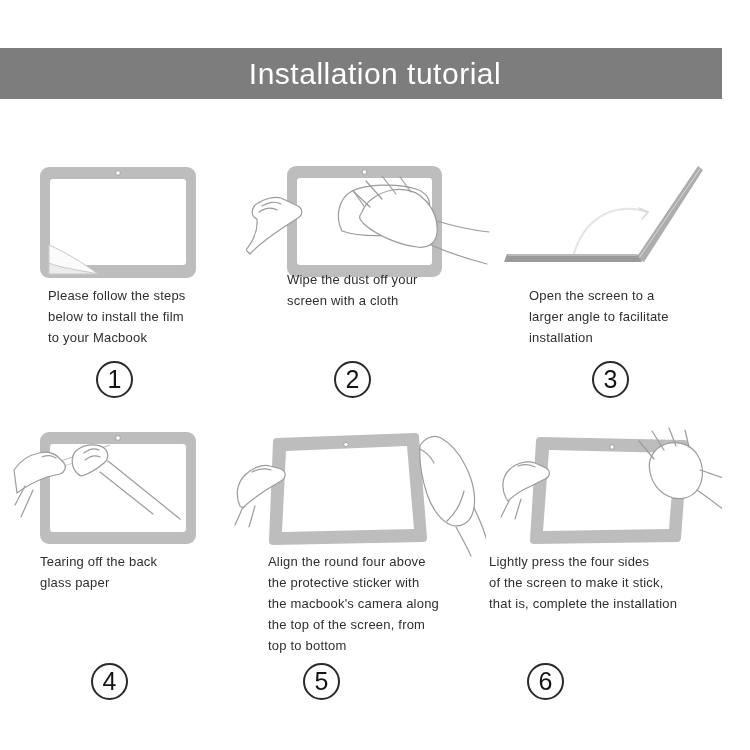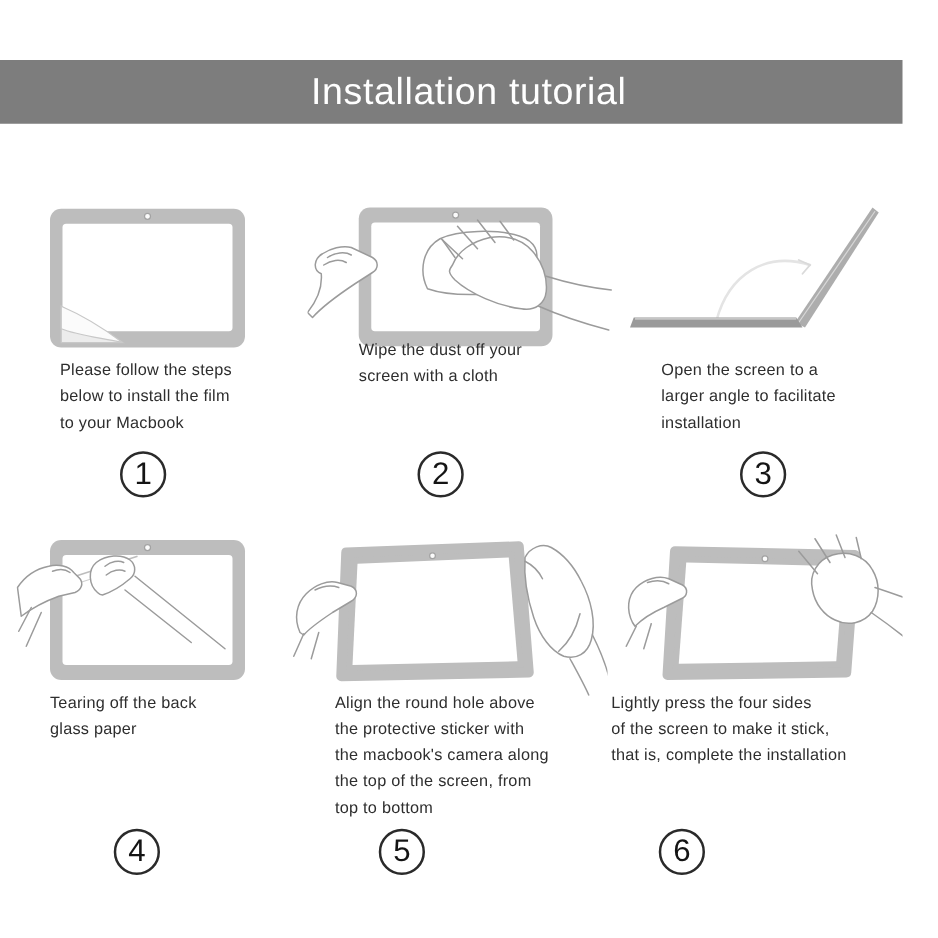--- a/index.html
+++ b/index.html
@@ -156,21 +156,21 @@
         <path class="stroke" d="M255,506 L249,527"></path>
       </g>
       <g>
         <path class="hand" d="M420,446 C424,438 434,434 441,438 C450,443 459,453 465,465 C473,480 477,498 473,512 C470,523 461,528 451,525 C441,521 432,509 427,494 C422,479 419,461 420,446 Z"></path>
         <path class="stroke" d="M420,449 C426,452 431,457 434,463"></path>
         <path class="stroke" d="M447,521 C455,514 461,503 464,491"></path>
         <path class="stroke" d="M474,508 C480,520 484,530 487,541"></path>
         <path class="stroke" d="M456,527 C462,538 467,547 471,556"></path>
       </g>
     </svg>
-    <p class="txt" style="left:268px;top:551px">Align the round hole above
+    <p class="txt" style="left:268px;top:551px">Align the round four above
 the protective sticker with
 the macbook's camera along
 the top of the screen, from
 top to bottom</p>
     <div class="num" style="left:303px;top:663px">
       <span>5</span>
     </div>
   </div>
 
   <div>

